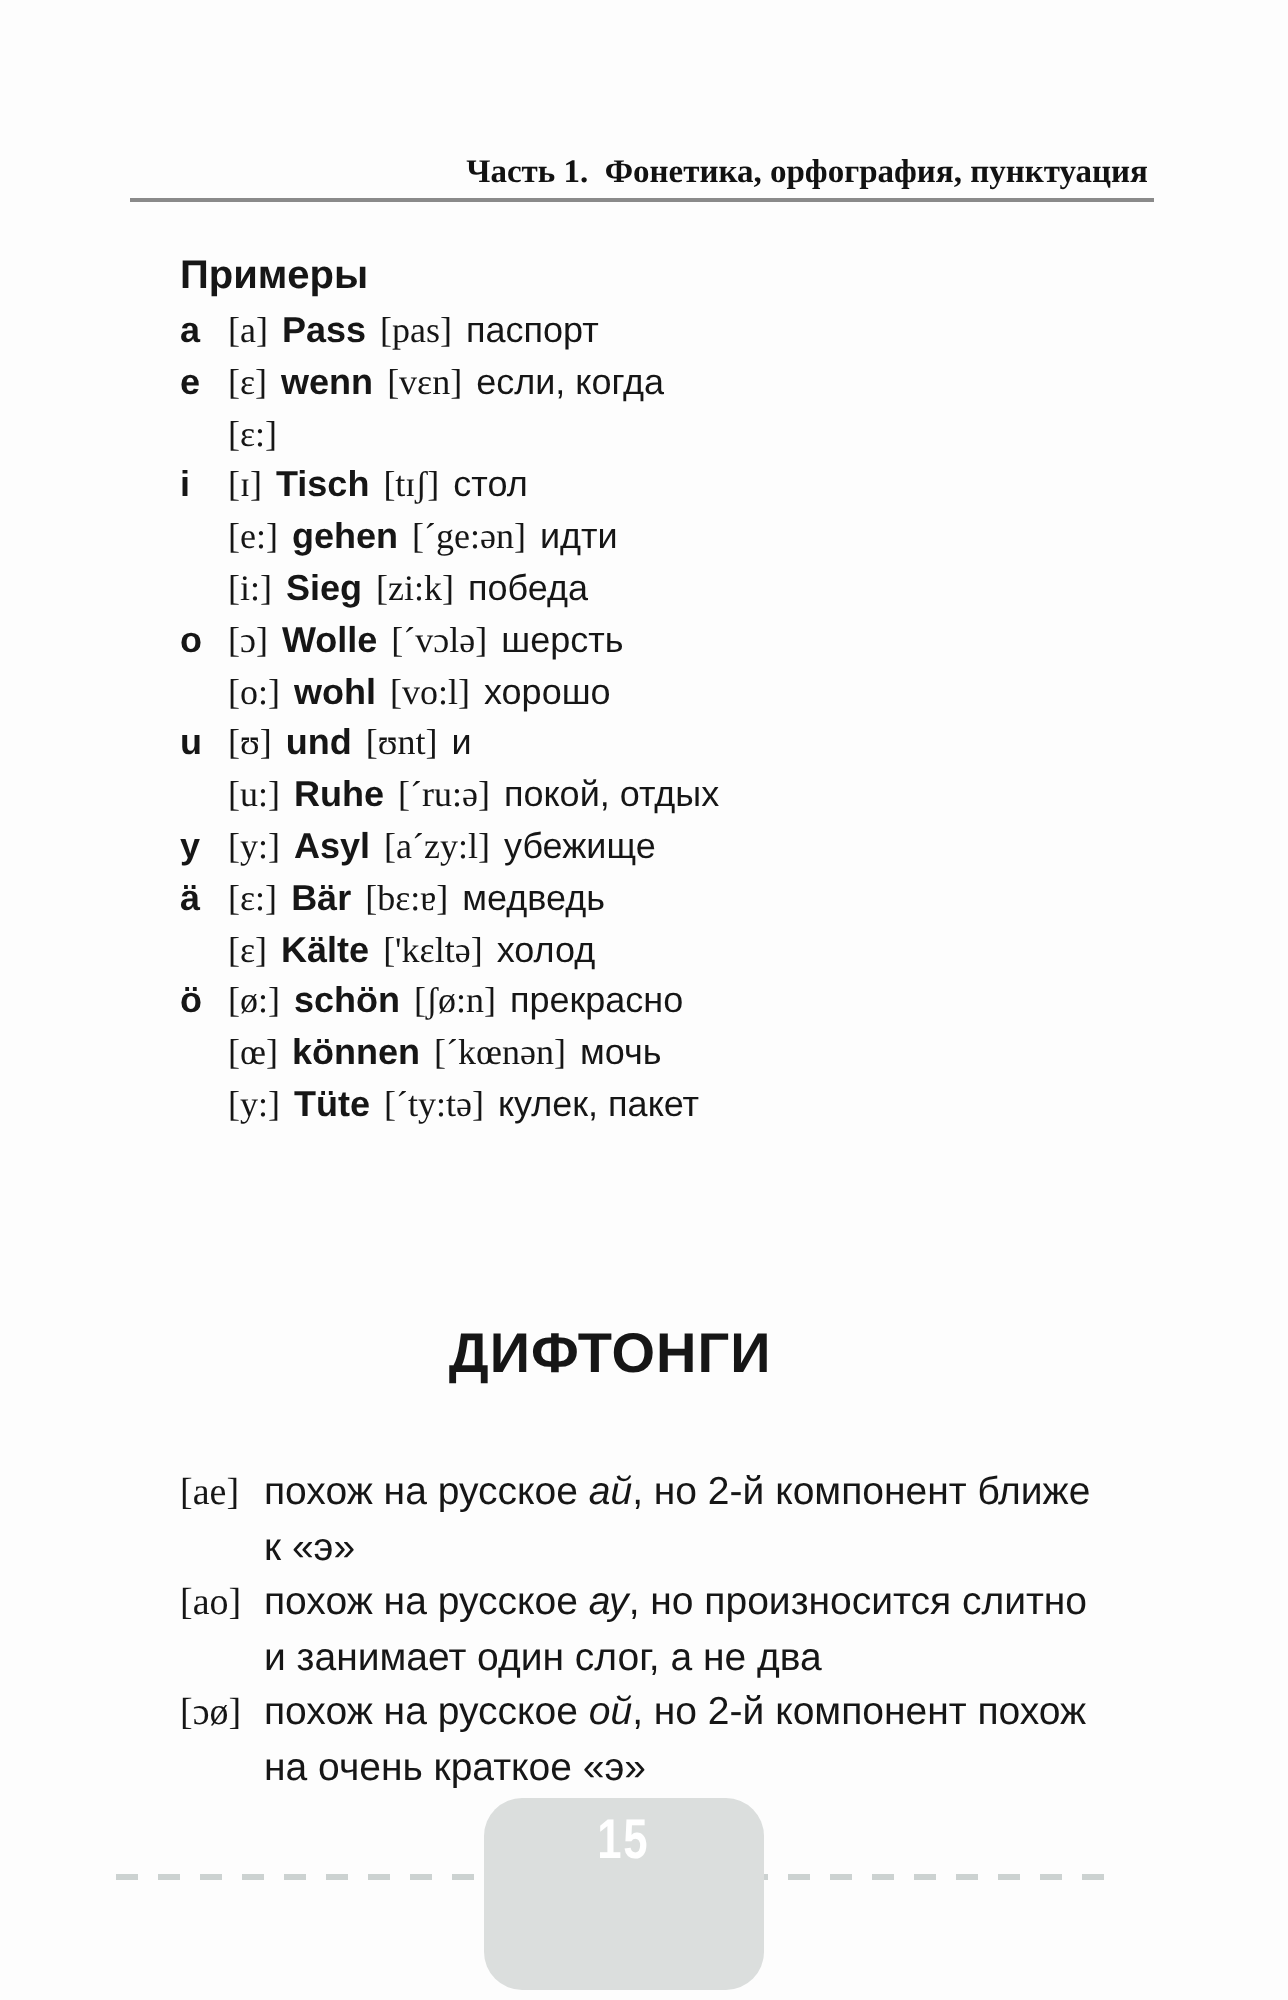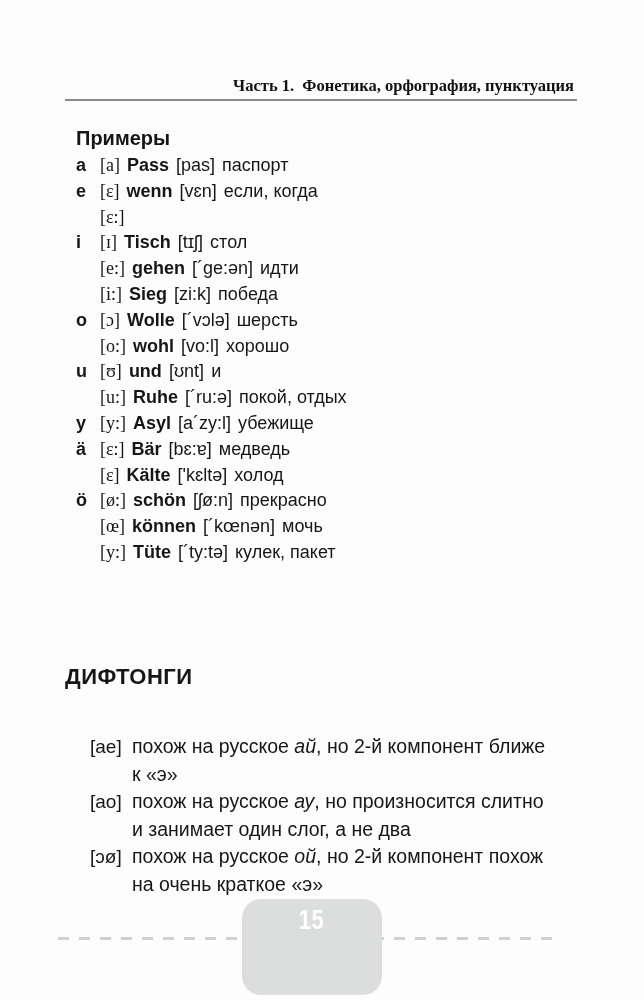--- a/index.html
+++ b/index.html
@@ -18,35 +18,35 @@
     position:absolute; top:76px; left:65px; right:70px;
     text-align:right; font-weight:bold; font-size:16.5px;
     white-space:pre; color:#121212;font-family:Liberation Serif, serif;
   }
   .head-rule {
     position:absolute; top:99px; left:65px; width:512px; height:2px;
     background:#8a8a8a;
   }
 
   
-  .examples { position:absolute; left:76px; top:126px; }
+  .examples { position:absolute; left:90px; top:126px; }
   .examples-heading { font-size:20px; font-weight:bold; line-height:24px; margin-bottom:3px; }
   .ex-row { font-size:18px; line-height:25.8px; white-space:nowrap; }
   .ltr  { display:inline-block; width:24px; font-weight:bold; }
   .ipa  { font-family:"Liberation Serif","DejaVu Serif",serif; margin-right:7px; }
   .word { font-weight:bold; margin-right:7px; }
-  .tr   { font-family:Liberation Sans, sans-serif; margin-right:7px; }
+  .tr   { font-family:Liberation Serif, serif; margin-right:7px; }
   .ru   { }
 
   
   .diph { position:absolute; left:65px; top:664px; }
-  .diph-heading { font-size:22px; font-weight:bold; letter-spacing:0.5px; line-height:26px; }
+  .diph-heading { font-size:28px; font-weight:bold; letter-spacing:0.5px; line-height:26px;text-align:center; }
   .diph-list { margin-top:43px; margin-left:25px; }
   .d-item { display:flex; font-size:19.5px; line-height:27.5px; }
-  .d-label { flex:none; width:42px; font-family:Liberation Sans, sans-serif; font-size:19px; }
+  .d-label { flex:none; width:42px; font-family:Liberation Serif, serif; font-size:19px; }
   .d-text { display:block; }
   .d-line { display:block; }
   .it { font-style:italic; }
 
   
   .dash-line {
     position:absolute; top:937px; left:58px; width:502px; height:3px; z-index:1;
     background:repeating-linear-gradient(to right, #ccd2d1 0 11px, transparent 11px 21px);
   }
   .page-box {

